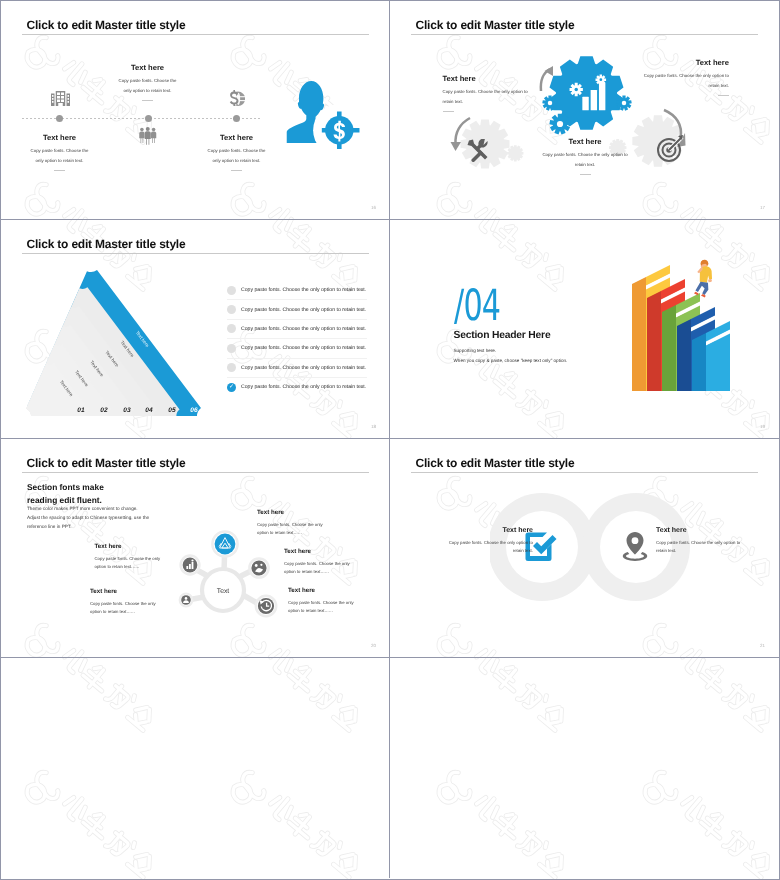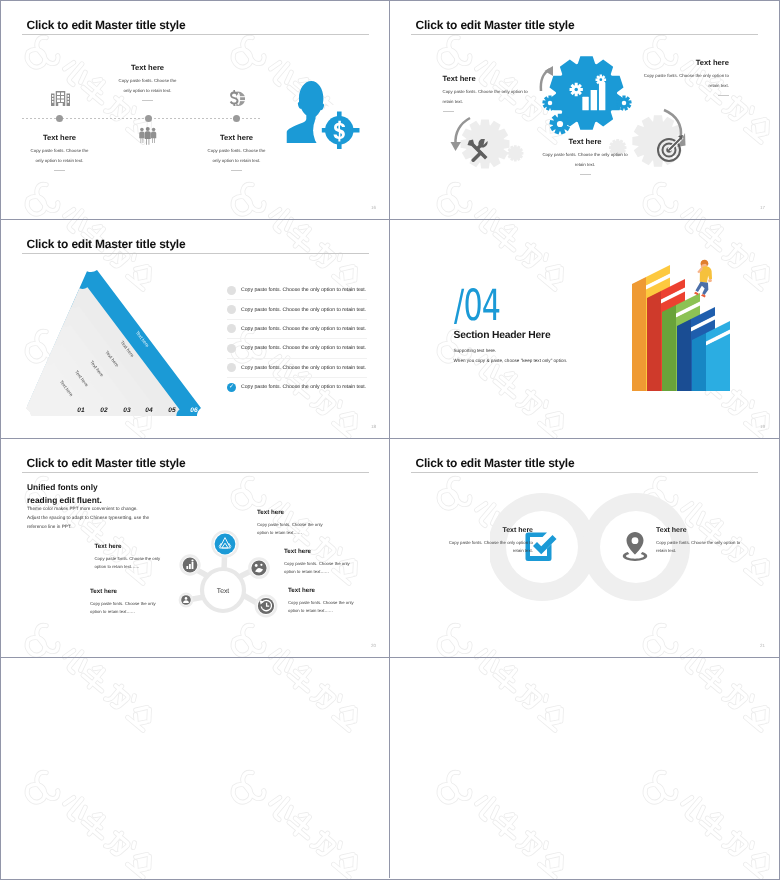--- a/index.html
+++ b/index.html
@@ -464,21 +464,21 @@
     </svg>
   </div>
       </div>
   <div class="slide">
         <div class="sc" id="s5">
     <div class="title t1">Click to edit Master title style</div>
     <div class="trule r1"></div>
     <div class="pgnum p1">20</div>
 
     <div class="s5-lead">
-      <div>Unified fonts only</div>
+      <div>Section fonts make</div>
       <div>reading edit fluent.</div>
     </div>
     <div class="s5-para">
       <div>Theme color makes PPT more convenient to change.</div>
       <div>Adjust the spacing to adapt to Chinese typesetting, use the</div>
       <div>reference line in PPT.</div>
     </div>
 
     <svg class="s5-hub" width="110" height="100" viewBox="170 90 110 100">
       <g fill="none" stroke="#e8e8e8" stroke-width="5.5" stroke-linecap="round">

